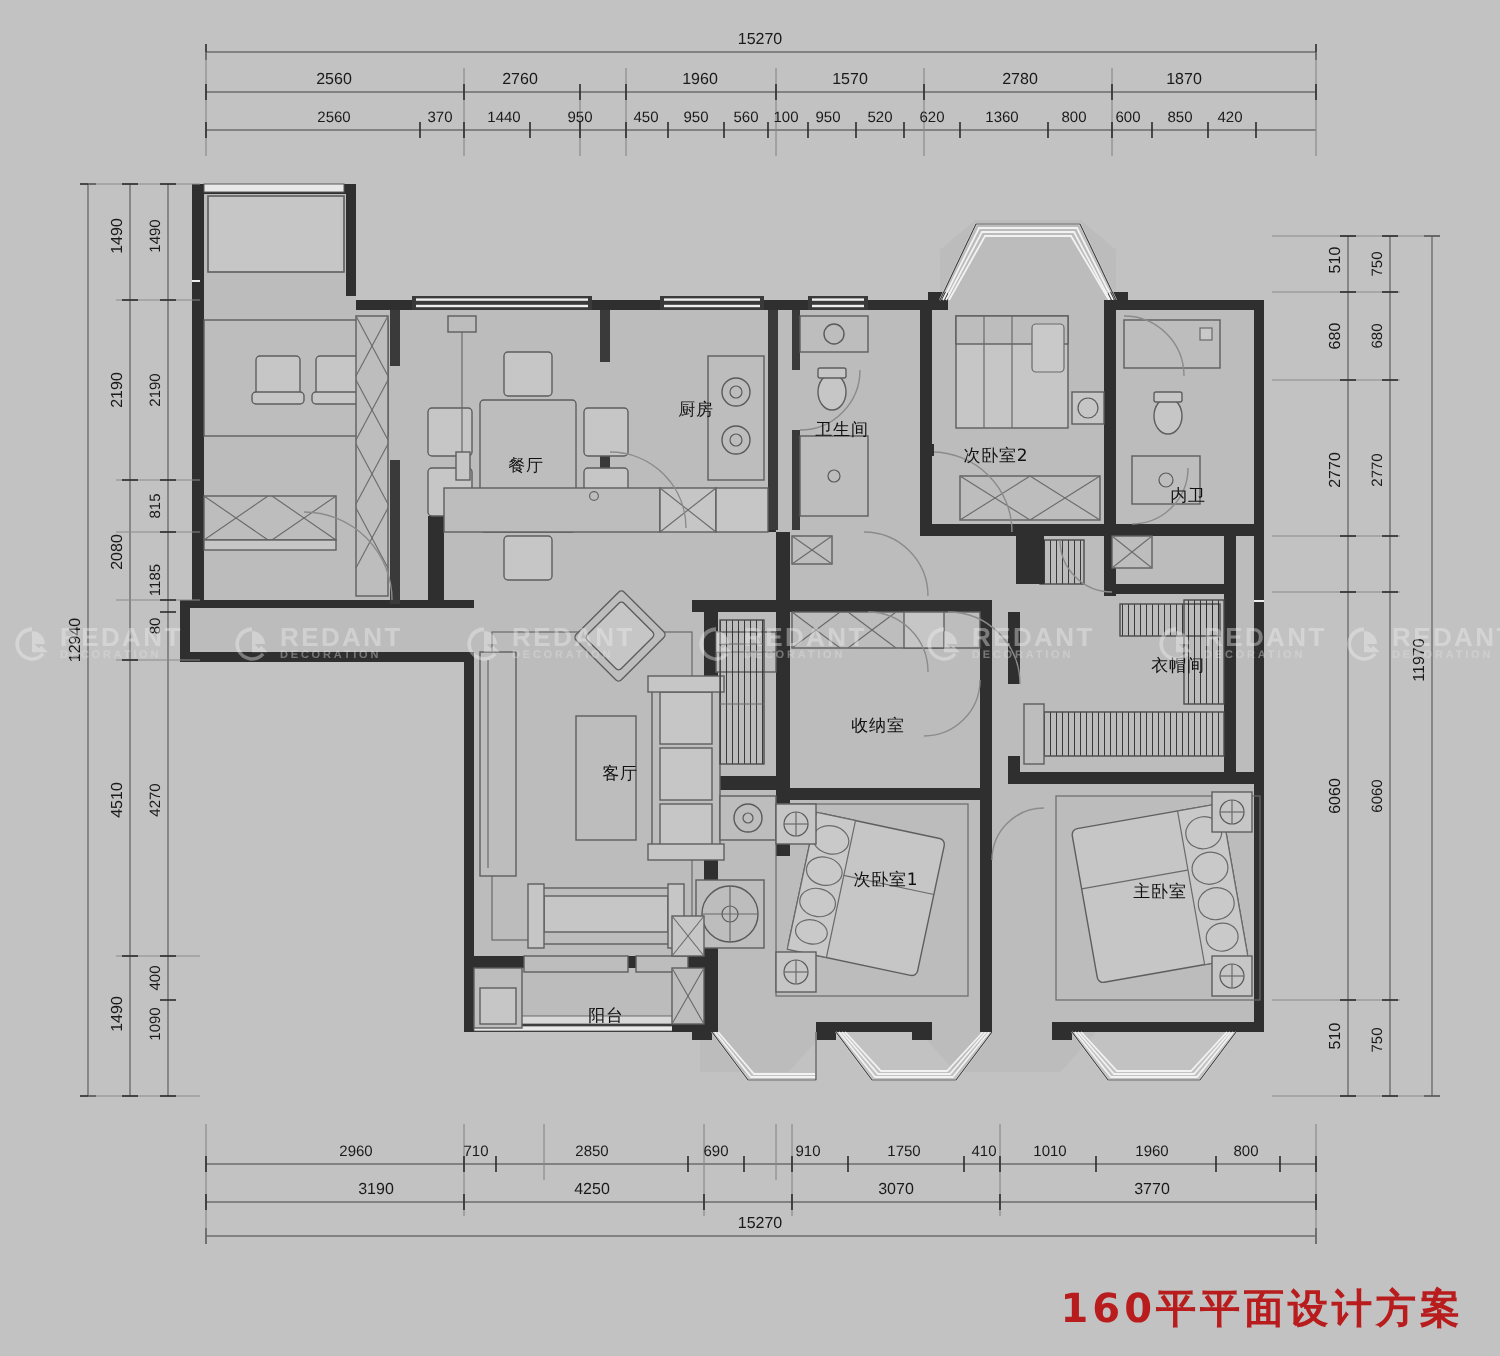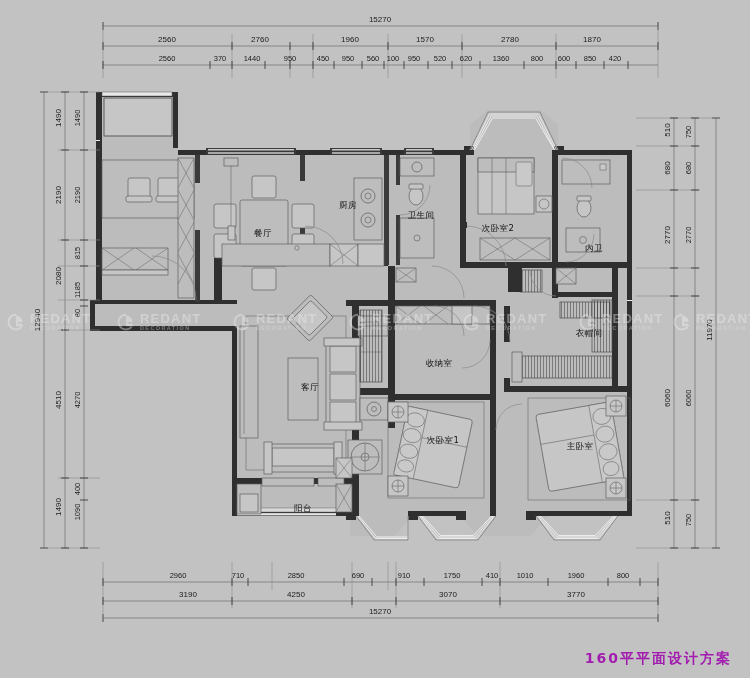--- a/index.html
+++ b/index.html
@@ -23,23 +23,23 @@
   .floor{fill:#bcbcbc;}
   .furn{fill:#bdbdbd;stroke:#5e5e5e;stroke-width:0.7;}
   .furn2{fill:#c6c6c6;stroke:#5e5e5e;stroke-width:0.7;}
   .furnlt{fill:#c9c9c9;stroke:#6a6a6a;stroke-width:0.6;}
   .thinline{stroke:#6a6a6a;stroke-width:0.6;fill:none;}
   .hatch{stroke:#6a6a6a;stroke-width:0.55;fill:none;}
   .win{stroke:#f2f2f2;stroke-width:0.9;fill:none;}
   .door{stroke:#8b8b8b;stroke-width:0.7;fill:none;}
   .title{
     position:absolute;right:18px;bottom:10px;
-    color:#a21caf;
+    color:#b91c1c;
     font-family:"DejaVu Sans","Liberation Sans",sans-serif;
-    font-size:14px;font-weight:bold;letter-spacing:2px;
+    font-size:20px;font-weight:bold;letter-spacing:2px;
     white-space:nowrap;
   }
   .wm{position:absolute;display:flex;align-items:flex-start;gap:4px;opacity:.40;pointer-events:none;}
   .wm .wmlogo{width:20px;height:20px;flex:0 0 auto;}
   .wm .wmtxtbox{display:flex;flex-direction:column;line-height:1;}
   .wm .wm1{font-size:13px;font-weight:bold;color:#f0f0f0;letter-spacing:1.2px;font-family:"Liberation Sans",sans-serif;}
   .wm .wm2{font-size:5.5px;font-weight:bold;color:#e2e2e2;letter-spacing:1.4px;margin-top:1px;font-family:"Liberation Sans",sans-serif;}
 </style>
 </head>
 <body>

